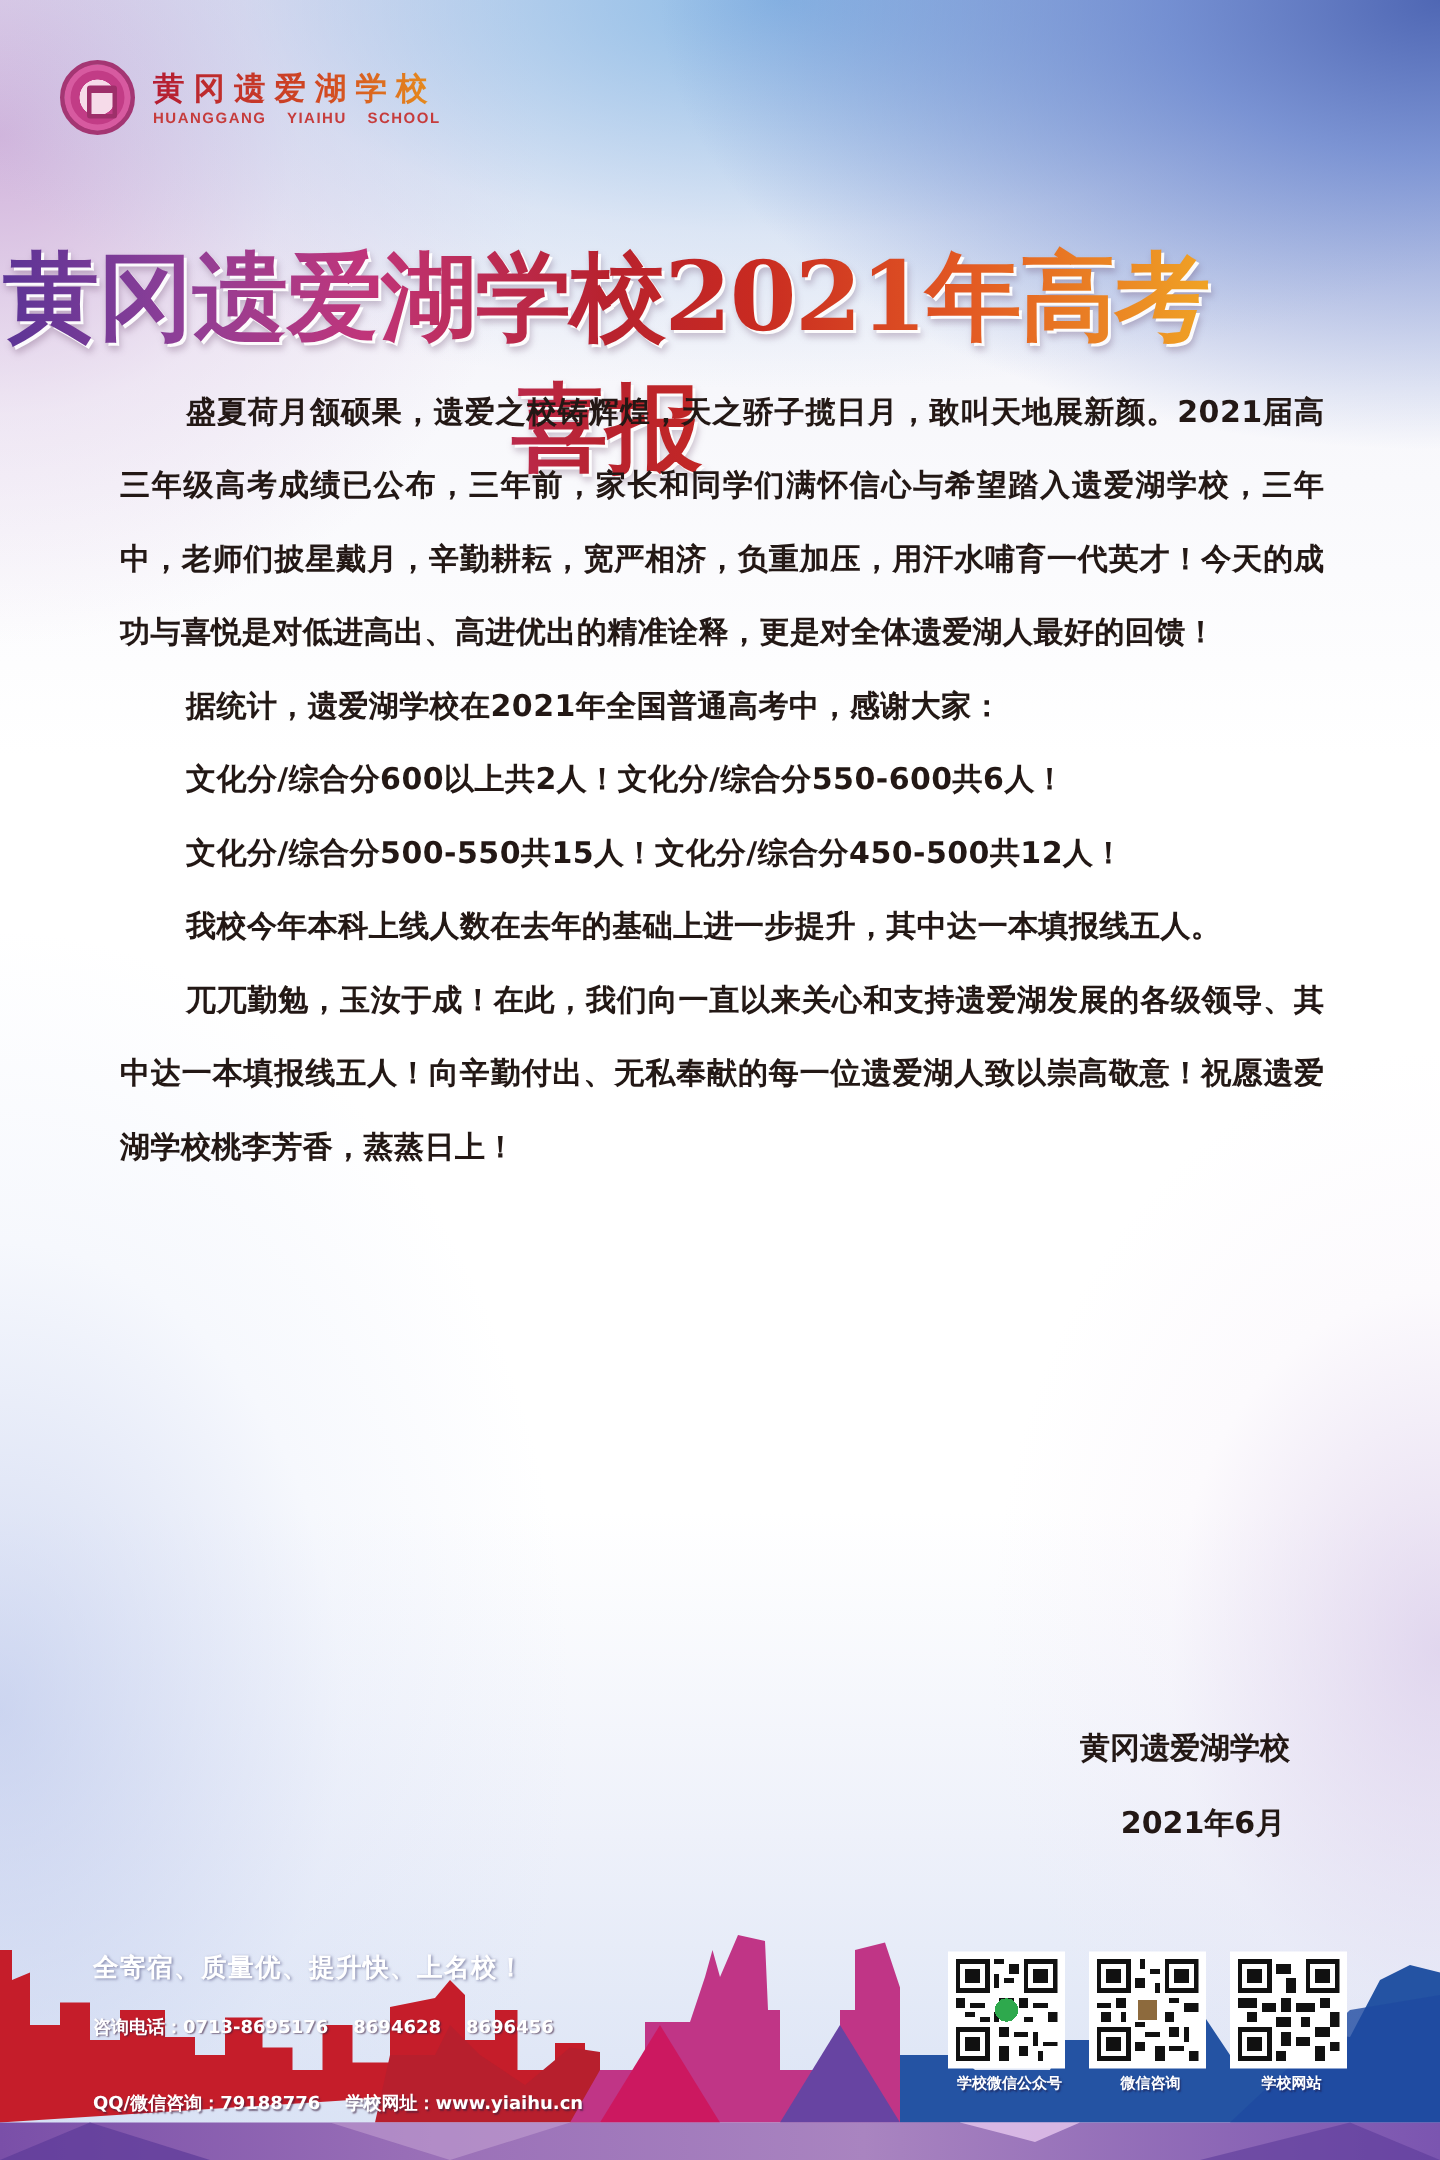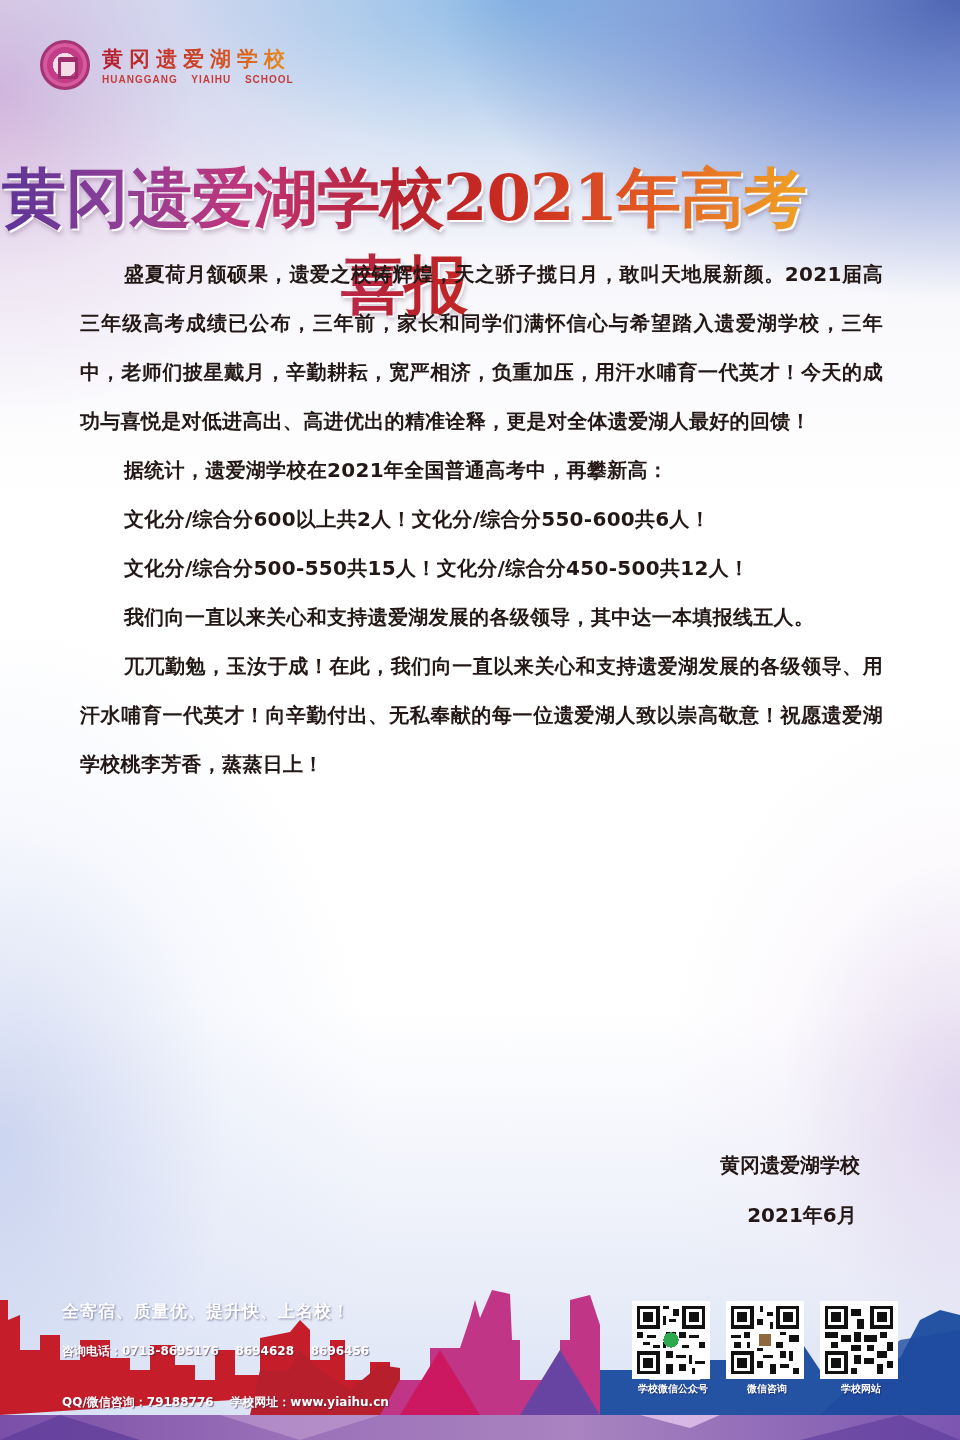--- a/index.html
+++ b/index.html
@@ -93,25 +93,25 @@
   <div class="logo-text">
     <div class="logo-cn">黄冈遗爱湖学校</div>
     <div class="logo-en">HUANGGANG YIAIHU SCHOOL</div>
   </div>
 </div>
 
 <h1 class="title">黄冈遗爱湖学校2021年高考喜报</h1>
 
 <div class="body">
   <p class="para">盛夏荷月颔硕果，遗爱之校铸辉煌，天之骄子揽日月，敢叫天地展新颜。2021届高三年级高考成绩已公布，三年前，家长和同学们满怀信心与希望踏入遗爱湖学校，三年中，老师们披星戴月，辛勤耕耘，宽严相济，负重加压，用汗水哺育一代英才！今天的成功与喜悦是对低进高出、高进优出的精准诠释，更是对全体遗爱湖人最好的回馈！</p>
-  <p class="para">据统计，遗爱湖学校在2021年全国普通高考中，再攀新高：</p>
+  <p class="para">据统计，遗爱湖学校在2021年全国普通高考中，感谢大家：</p>
   <p class="para">文化分/综合分600以上共2人！文化分/综合分550-600共6人！</p>
   <p class="para">文化分/综合分500-550共15人！文化分/综合分450-500共12人！</p>
-  <p class="para">我们向一直以来关心和支持遗爱湖发展的各级领导，其中达一本填报线五人。</p>
-  <p class="para">兀兀勤勉，玉汝于成！在此，我们向一直以来关心和支持遗爱湖发展的各级领导、用汗水哺育一代英才！向辛勤付出、无私奉献的每一位遗爱湖人致以崇高敬意！祝愿遗爱湖学校桃李芳香，蒸蒸日上！</p>
+  <p class="para">我校今年本科上线人数在去年的基础上进一步提升，其中达一本填报线五人。</p>
+  <p class="para">兀兀勤勉，玉汝于成！在此，我们向一直以来关心和支持遗爱湖发展的各级领导、其中达一本填报线五人！向辛勤付出、无私奉献的每一位遗爱湖人致以崇高敬意！祝愿遗爱湖学校桃李芳香，蒸蒸日上！</p>
 </div>
 
 <div class="signature">
   <div>黄冈遗爱湖学校</div>
   <div class="date">2021年6月</div>
 </div>
 
 <div class="footer">
   <svg class="skyline" viewBox="0 0 960 200" preserveAspectRatio="none">
     <defs>

